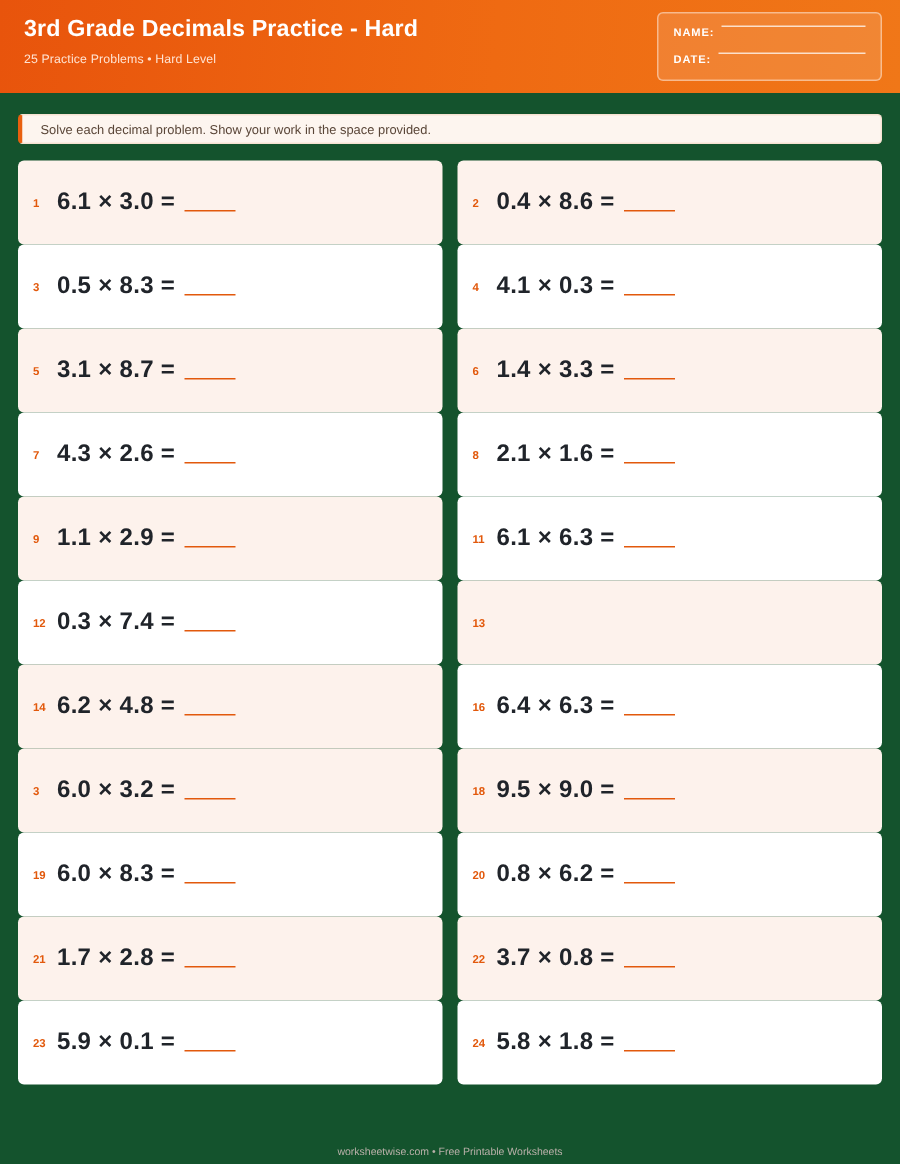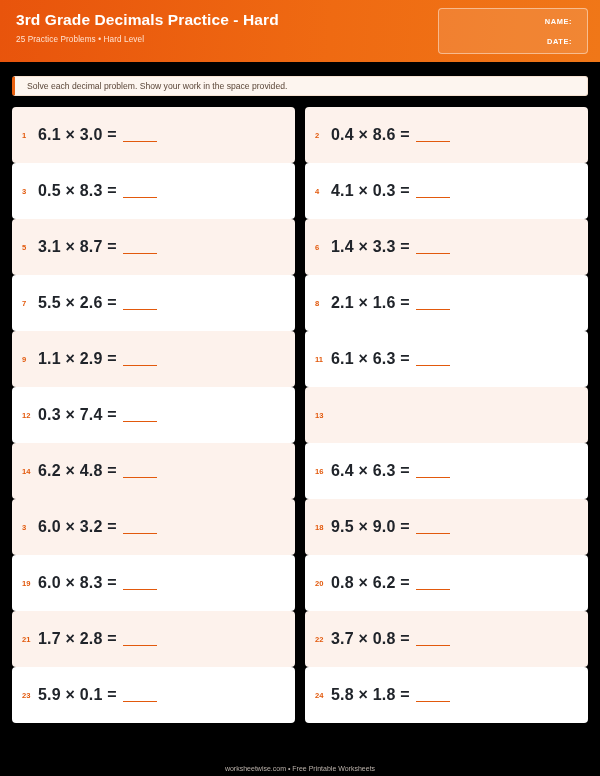--- a/index.html
+++ b/index.html
@@ -6,21 +6,21 @@
   html, body {
     margin: 0; padding: 0;
     width: 600px; height: 776px;
     background: #ffffff;
     font-family: "Liberation Sans", sans-serif;
     overflow: hidden;
   }
   .page {
     position: relative;
     width: 600px; height: 776px;
-    background: #000000;
+    background: #14532d;
   }
 
   
   .header {
     position: relative;
     height: 62px;
     background: linear-gradient(95deg, #e8540c 0%, #ef6a12 55%, #f07718 100%);
     padding: 11px 16px 0 16px;
   }
   .header-title {
@@ -43,23 +43,21 @@
     top: 8px;
     width: 150px;
     height: 46px;
     background: rgba(255,255,255,0.12);
     border: 1px solid rgba(255,255,255,0.45);
     border-radius: 4px;
     padding: 8px 10px 0 10px;
   }
   .namebox .nb-row {
     display: flex;
-    align-items: flex-end;
     margin-bottom: 9px;
-    flex-direction: column;
   }
   .namebox .nb-label {
     color: #ffffff;
     font-size: 7.4px;
     font-weight: bold;
     letter-spacing: 0.6px;
     margin-right: 5px;
   }
   .namebox .nb-line {
     flex: 1;
@@ -176,21 +174,21 @@
       <div class="cell shade">
         <span class="num">5</span>
         <span><span class="expr">3.1 × 8.7 =</span><span class="answer-blank"></span></span>
       </div>
       <div class="cell shade">
         <span class="num">6</span>
         <span><span class="expr">1.4 × 3.3 =</span><span class="answer-blank"></span></span>
       </div>
       <div class="cell plain">
         <span class="num">7</span>
-        <span><span class="expr">5.5 × 2.6 =</span><span class="answer-blank"></span></span>
+        <span><span class="expr">4.3 × 2.6 =</span><span class="answer-blank"></span></span>
       </div>
       <div class="cell plain">
         <span class="num">8</span>
         <span><span class="expr">2.1 × 1.6 =</span><span class="answer-blank"></span></span>
       </div>
       <div class="cell shade">
         <span class="num">9</span>
         <span><span class="expr">1.1 × 2.9 =</span><span class="answer-blank"></span></span>
       </div>
       <div class="cell plain">

